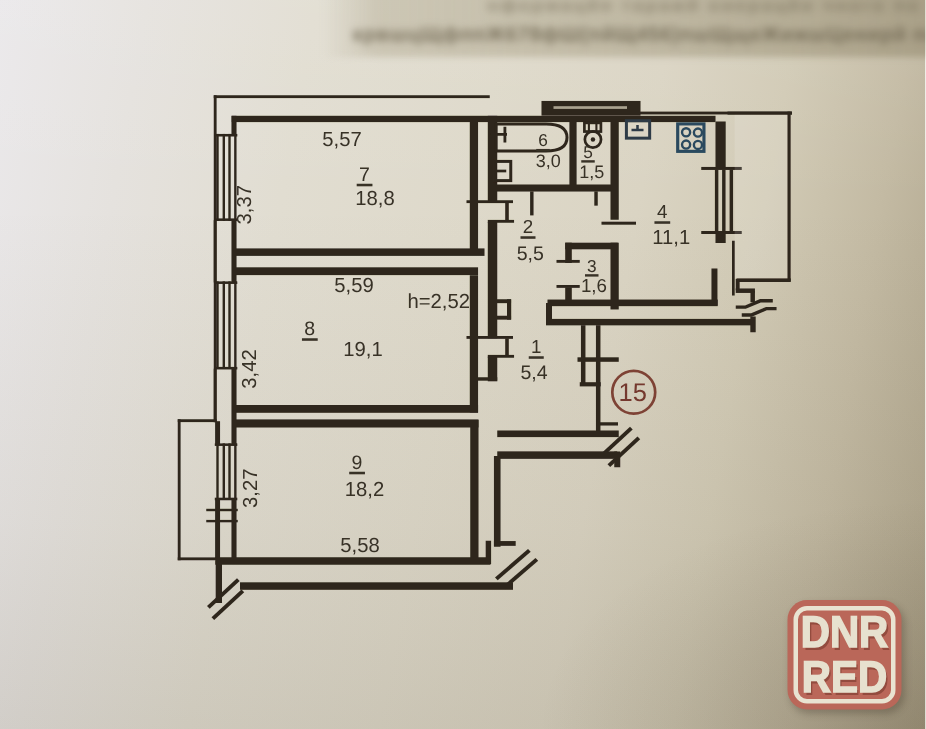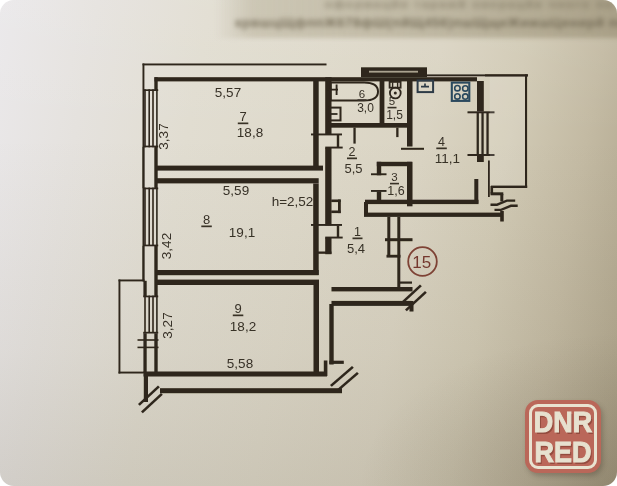--- a/index.html
+++ b/index.html
@@ -2,21 +2,20 @@
 <html><head>
 <meta charset="utf-8">
 <style>
 html,body{margin:0;padding:0;}
 .page{position:relative;width:617px;height:486px;overflow:hidden;
   font-family:"Liberation Sans",sans-serif;
   background:
     radial-gradient(ellipse 60% 45% at 100% 100%, rgba(70,58,38,0.16), rgba(70,58,38,0) 70%),
     linear-gradient(to bottom, rgba(255,255,255,0.08) 0%, rgba(0,0,0,0) 28%, rgba(75,65,45,0.06) 72%, rgba(75,65,45,0.13) 100%),
     linear-gradient(100deg, #eae8ea 0%, #e5e2de 14%, #e1ddd1 30%, #ded9ca 48%, #dad4c3 64%, #d1cab5 76%, #c3baa3 87%, #aca289 100%);
-  border-radius: 14px;
 }
 .band{position:absolute;left:215px;top:-7px;width:410px;height:45px;
   background:linear-gradient(to right, rgba(170,161,134,0) 0%, rgba(170,161,134,0.38) 9%, rgba(164,155,128,0.48) 45%, rgba(152,142,116,0.62) 100%);
   filter:blur(2.2px);color:#6e6550;font-weight:bold;}
 .band .r1{position:absolute;white-space:nowrap;left:110px;top:5px;font-size:11.5px;letter-spacing:2px;filter:blur(2px);opacity:0.7;}
 .band .r2{position:absolute;white-space:nowrap;left:20px;top:22px;font-size:13.5px;letter-spacing:0.5px;filter:blur(1.6px);opacity:0.88;}
 .logo{position:absolute;left:525px;top:400px;width:76px;height:73px;border-radius:13px;
   background:#ba6759;box-shadow:2px 3px 5px rgba(60,50,35,0.30);}
 .logo .inner{position:absolute;left:4px;top:4px;right:4px;bottom:4px;border:3px solid #e9e3d1;border-radius:9px;}
 .logo .t{position:absolute;width:100%;text-align:center;color:#e7e1cf;font-weight:bold;

